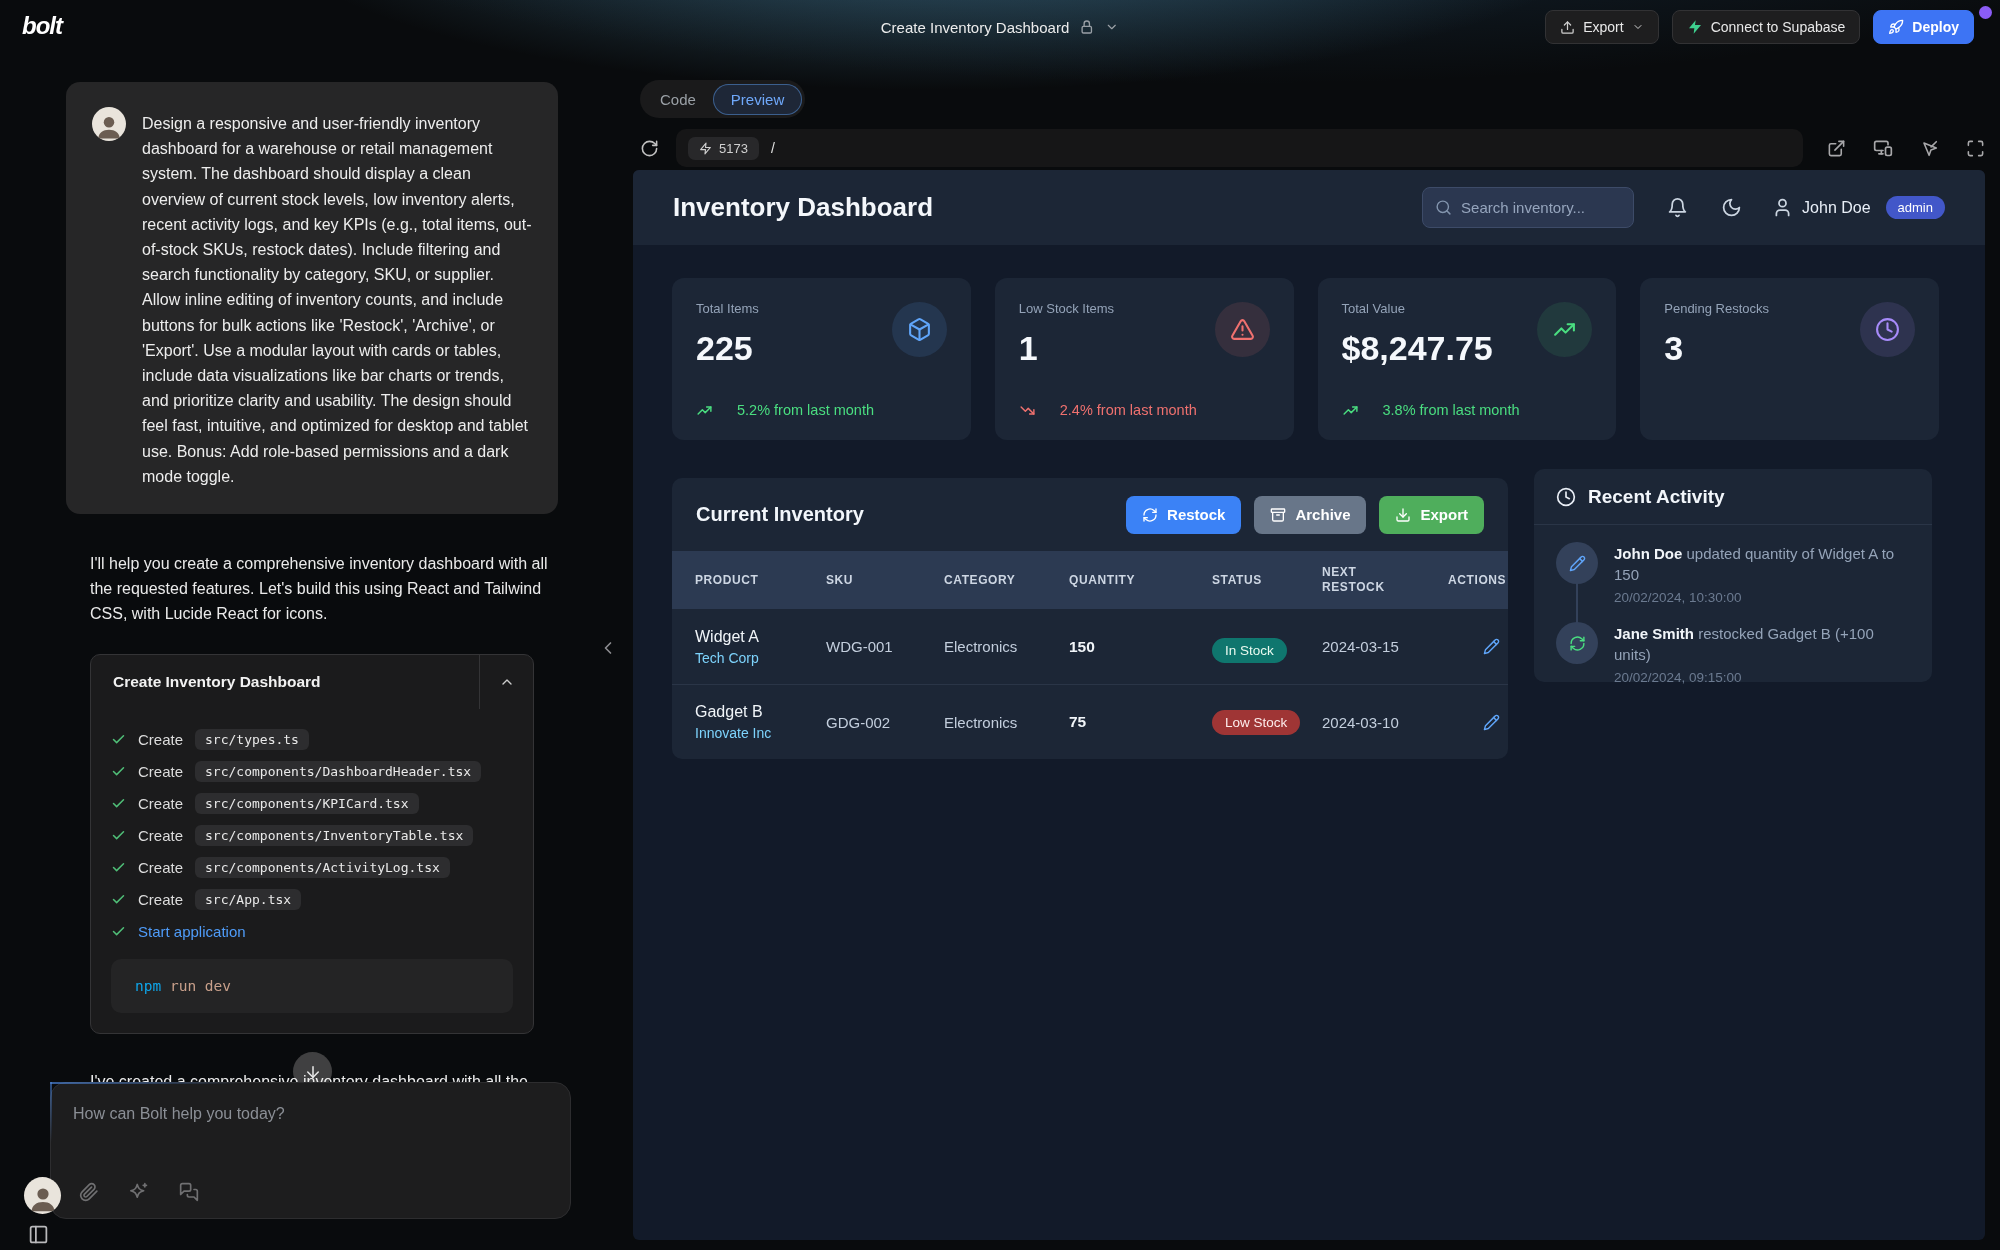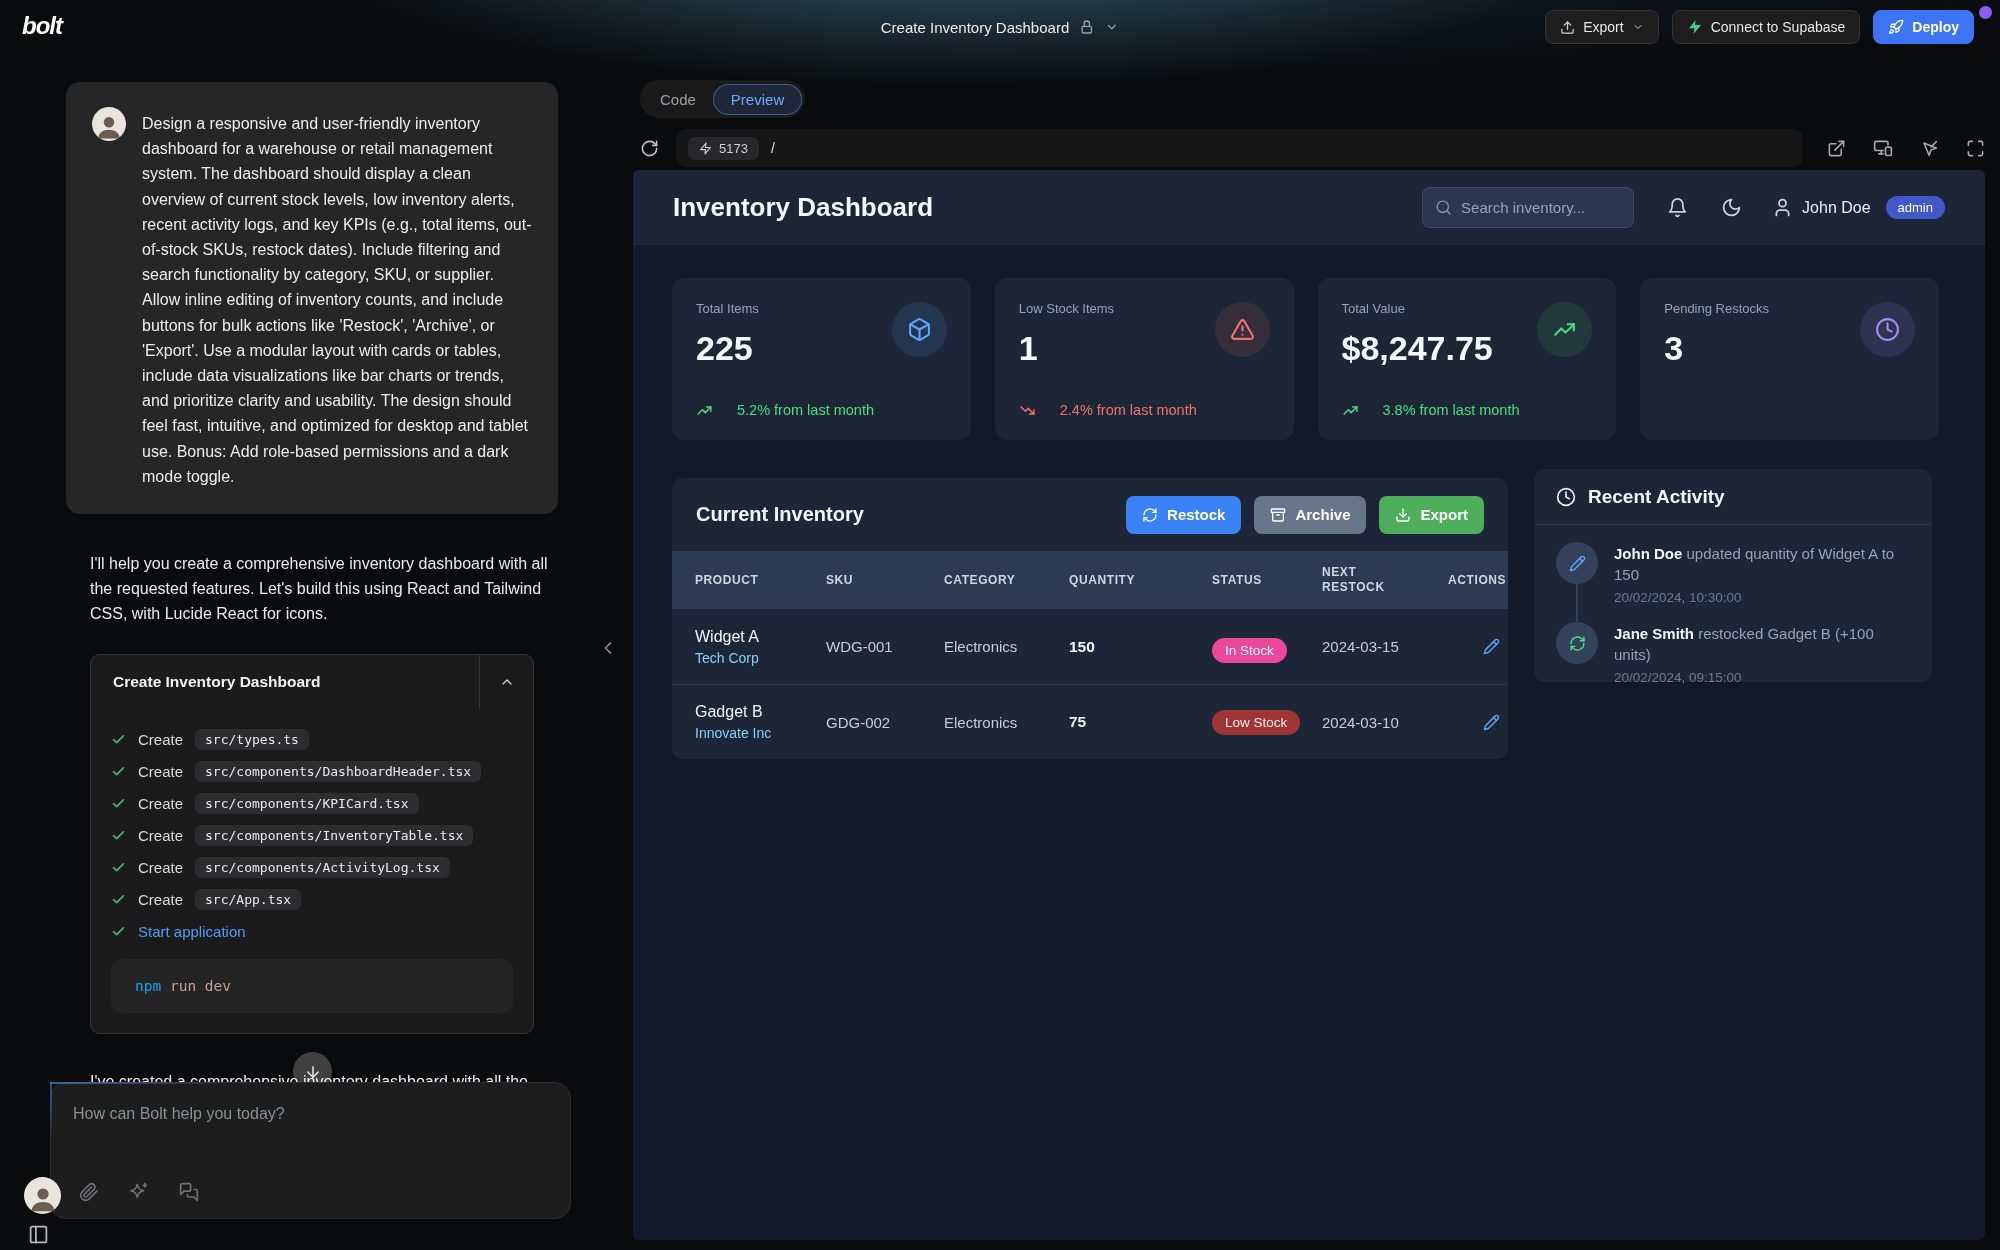--- a/index.html
+++ b/index.html
@@ -127,21 +127,21 @@
   .tgrid { display:grid; grid-template-columns:131px 118px 125px 143px 110px 126px 60px; align-items:center; padding-left:23px; }
   .thead { height:58px; background:#2c3a52; color:#cdd6e3; font-size:12px; font-weight:bold; letter-spacing:.6px; }
   .thead .th-nr { max-width:72px; line-height:15px; }
   .trow { height:75px; }
   .trow + .trow { border-top:1px solid #2a3547; }
   .cell-product .p-name { font-size:16px; font-weight:normal; color:#f1f5f9; }
   .cell-product .p-supplier { font-size:14px; color:#7dd3fc; margin-top:4px; }
   .cell-dim { font-size:15px; color:#c3cedd; }
   .cell-qty { font-size:15.5px; color:#f1f5f9; font-weight:bold; }
   .pill { display:inline-block; padding:5px 13px; border-radius:999px; font-size:13.5px; }
-  .pill-green { background:#ec4899; color:#eafaf0;margin-top:8px; }
+  .pill-green { background:#0f766e; color:#eafaf0;margin-top:8px; }
   .pill-red { background:#9f3535; color:#fdecec; }
   .cell-edit { color:#5fa5fa; justify-self:end; padding-right:8px; cursor:pointer; }
 
   .act-card { position:absolute; left:901px; top:299px; width:398px; height:213px; background:#1c2636; border-radius:10px; }
   .act-head { display:flex; align-items:center; gap:12px; height:56px; padding:0 22px; border-bottom:1px solid #2a3547; color:#e9eef6; }
   .act-title { font-size:19px; font-weight:bold; color:#f2f6fb; }
   .act-body { position:relative; padding:17px 22px 0; }
   .act-item { display:flex; gap:16px; margin-bottom:17px; position:relative; }
   .act-ic { width:42px; height:42px; border-radius:50%; background:#33415a; display:flex; align-items:center; justify-content:center; flex:none; z-index:1; }
   .act-ic.pencil { color:#60a5fa; }

